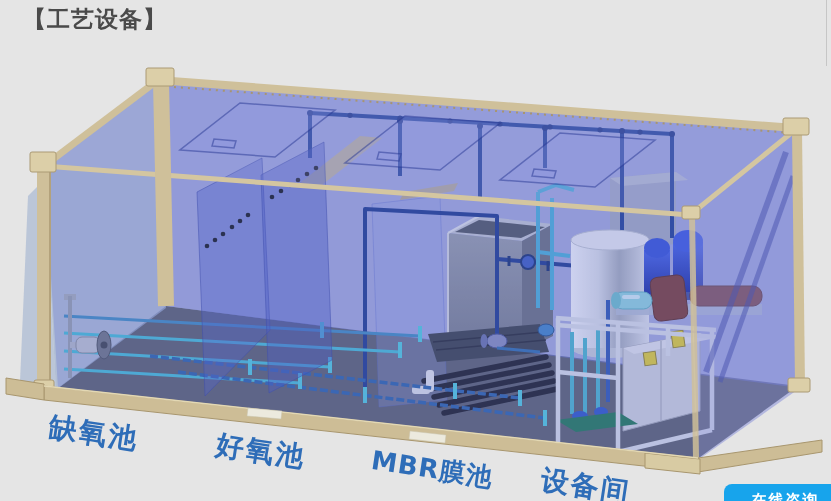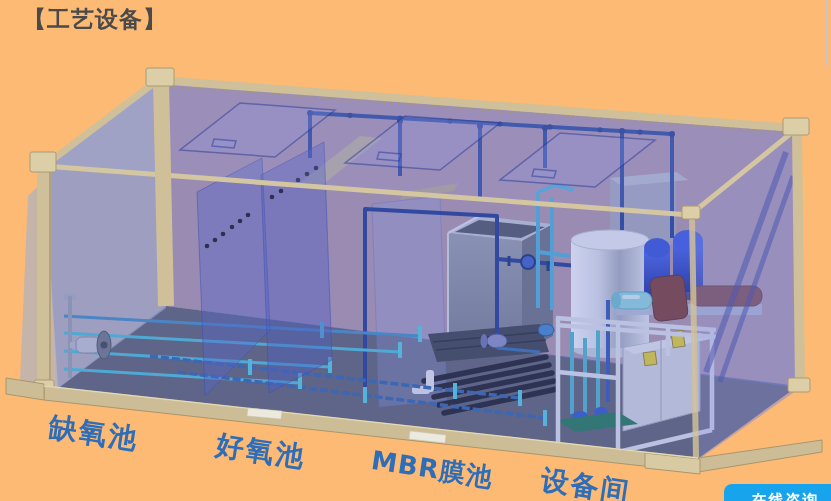--- a/index.html
+++ b/index.html
@@ -1,16 +1,16 @@
 <!DOCTYPE html>
 <html><head>
 <meta charset="utf-8">
 <style>
   html,body{margin:0;padding:0;background:#ffffff;}
-  .stage{position:relative;width:831px;height:501px;overflow:hidden;background:#fdba74;
+  .stage{position:relative;width:831px;height:501px;overflow:hidden;background:#e5e5e5;
          font-family:"DejaVu Sans","Liberation Sans",sans-serif;}
   .page-title{position:absolute;left:23px;top:4px;font-size:23px;font-weight:bold;
               color:#4a4a4a;letter-spacing:1px;}
   .diagram-svg{position:absolute;left:0;top:0;width:831px;height:501px;}
   .tank-label{position:absolute;font-weight:bold;font-size:28px;color:#2e6db8;
               transform-origin:left top;transform:rotate(8.5deg);letter-spacing:2px;white-space:nowrap;}
   #label-anoxic{left:52px;top:408px;}
   #label-aerobic{left:219px;top:426px;}
   #label-mbr{left:374px;top:443px;font-size:26px;letter-spacing:1px;}
   #label-equipment{left:544px;top:461px;}

